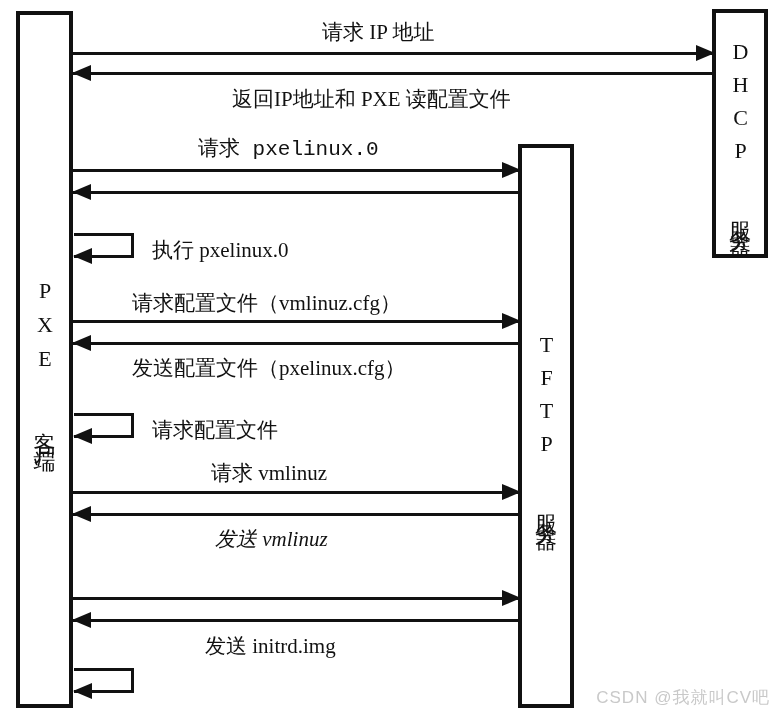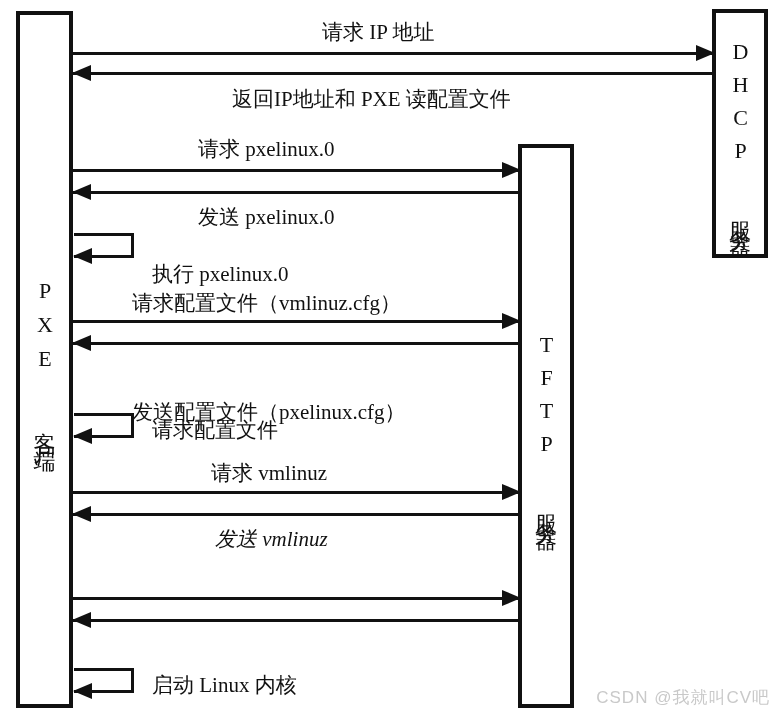--- a/index.html
+++ b/index.html
@@ -154,51 +154,50 @@
     <div class="shaft"></div>
     <div class="head"></div>
   </div>
 
   <div class="msg to-left" style="left:73px; top:72px; width:641px;">
     <div class="shaft"></div>
     <div class="head"></div>
   </div>
   <div class="msg-label" style="left:232px; top:89px;">返回IP地址和 PXE 读配置文件</div>
 
-  <div class="msg-label" style="left:198px; top:139px;">请求 pxelinux.0</div>
+  <div class="msg-label" style="left:198px; top:139px;font-family:Liberation Mono, monospace;">请求 pxelinux.0</div>
   <div class="msg to-right" style="left:73px; top:169px; width:447px;">
     <div class="shaft"></div>
     <div class="head"></div>
   </div>
 
   <div class="msg to-left" style="left:73px; top:191px; width:447px;">
     <div class="shaft"></div>
     <div class="head"></div>
   </div>
-  <div class="msg-label" style="left:198px; top:207px;">发送 pxelinux.0</div>
 
   <div class="selfloop" style="left:74px; top:233px; width:60px; height:25px;">
     <div class="top-bar"></div>
     <div class="right-bar"></div>
     <div class="bottom-bar"></div>
     <div class="head"></div>
   </div>
-  <div class="msg-label" style="left:152px; top:240px;margin-top:24px;">执行 pxelinux.0</div>
+  <div class="msg-label" style="left:152px; top:240px;">执行 pxelinux.0</div>
 
   <div class="msg-label" style="left:132px; top:293px;">请求配置文件（vmlinuz.cfg）</div>
   <div class="msg to-right" style="left:73px; top:320px; width:447px;">
     <div class="shaft"></div>
     <div class="head"></div>
   </div>
 
   <div class="msg to-left" style="left:73px; top:342px; width:447px;">
     <div class="shaft"></div>
     <div class="head"></div>
   </div>
-  <div class="msg-label" style="left:132px; top:358px;margin-top:44px;">发送配置文件（pxelinux.cfg）</div>
+  <div class="msg-label" style="left:132px; top:358px;">发送配置文件（pxelinux.cfg）</div>
 
   <div class="selfloop" style="left:74px; top:413px; width:60px; height:25px;">
     <div class="top-bar"></div>
     <div class="right-bar"></div>
     <div class="bottom-bar"></div>
     <div class="head"></div>
   </div>
   <div class="msg-label" style="left:152px; top:420px;">请求配置文件</div>
 
   <div class="msg-label" style="left:211px; top:463px;">请求 vmlinuz</div>
@@ -215,24 +214,24 @@
 
   <div class="msg to-right" style="left:73px; top:597px; width:447px;">
     <div class="shaft"></div>
     <div class="head"></div>
   </div>
 
   <div class="msg to-left" style="left:73px; top:619px; width:447px;">
     <div class="shaft"></div>
     <div class="head"></div>
   </div>
+  <div class="msg-label" style="left:205px; top:636px;">发送 initrd.img</div>
 
   <div class="selfloop" style="left:74px; top:668px; width:60px; height:25px;">
     <div class="top-bar"></div>
     <div class="right-bar"></div>
     <div class="bottom-bar"></div>
     <div class="head"></div>
   </div>
-  <div class="msg-label" style="left:152px; top:675px;">启动 Linux 内核</div>
 
   <div id="watermark">CSDN @我就叫CV吧</div>
 
 </div>
 
 </body></html>

